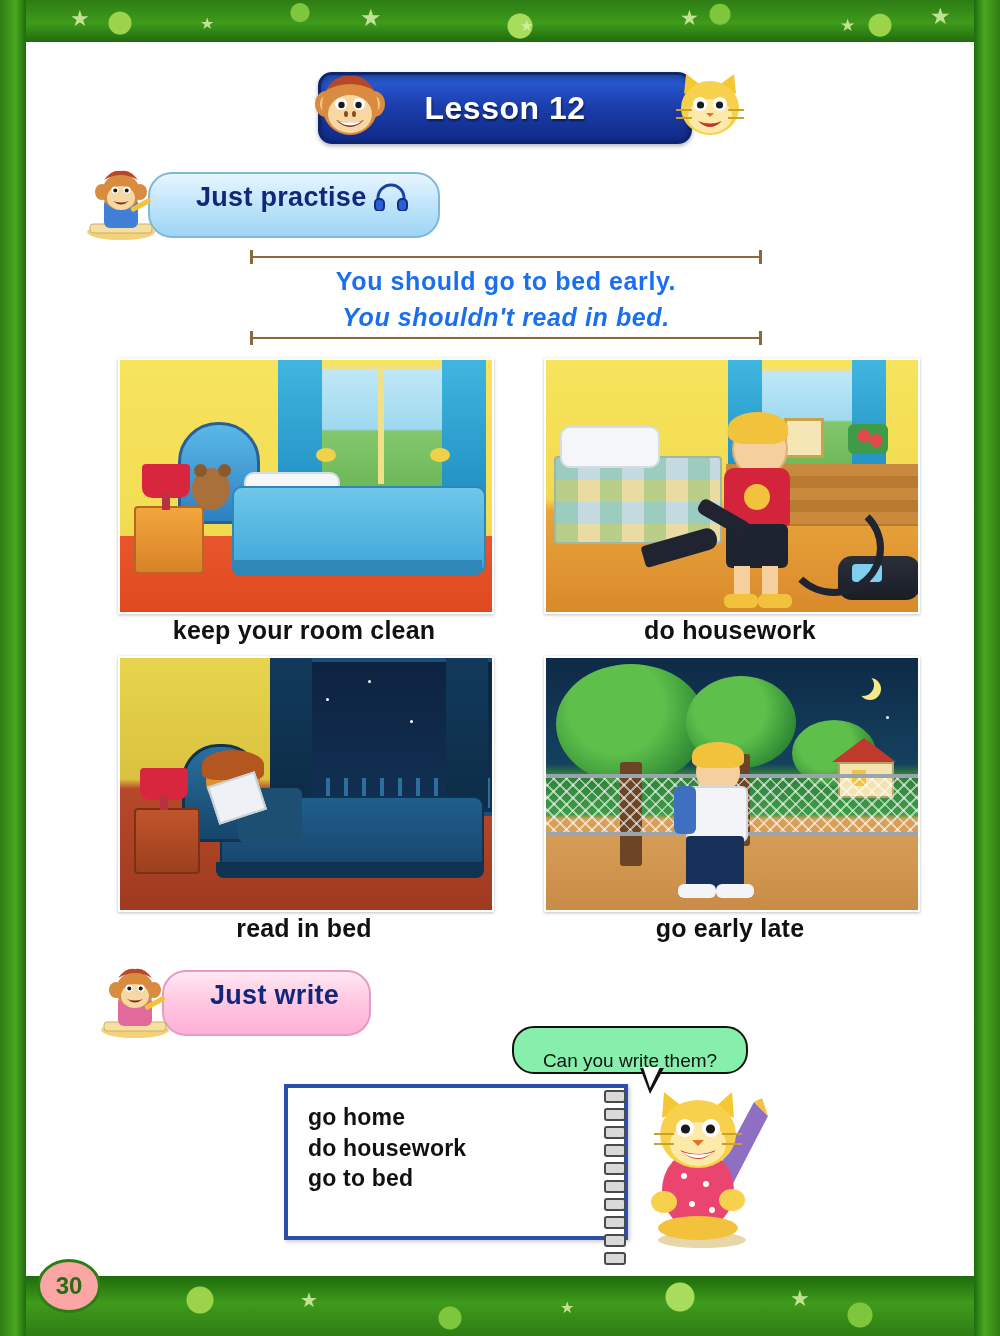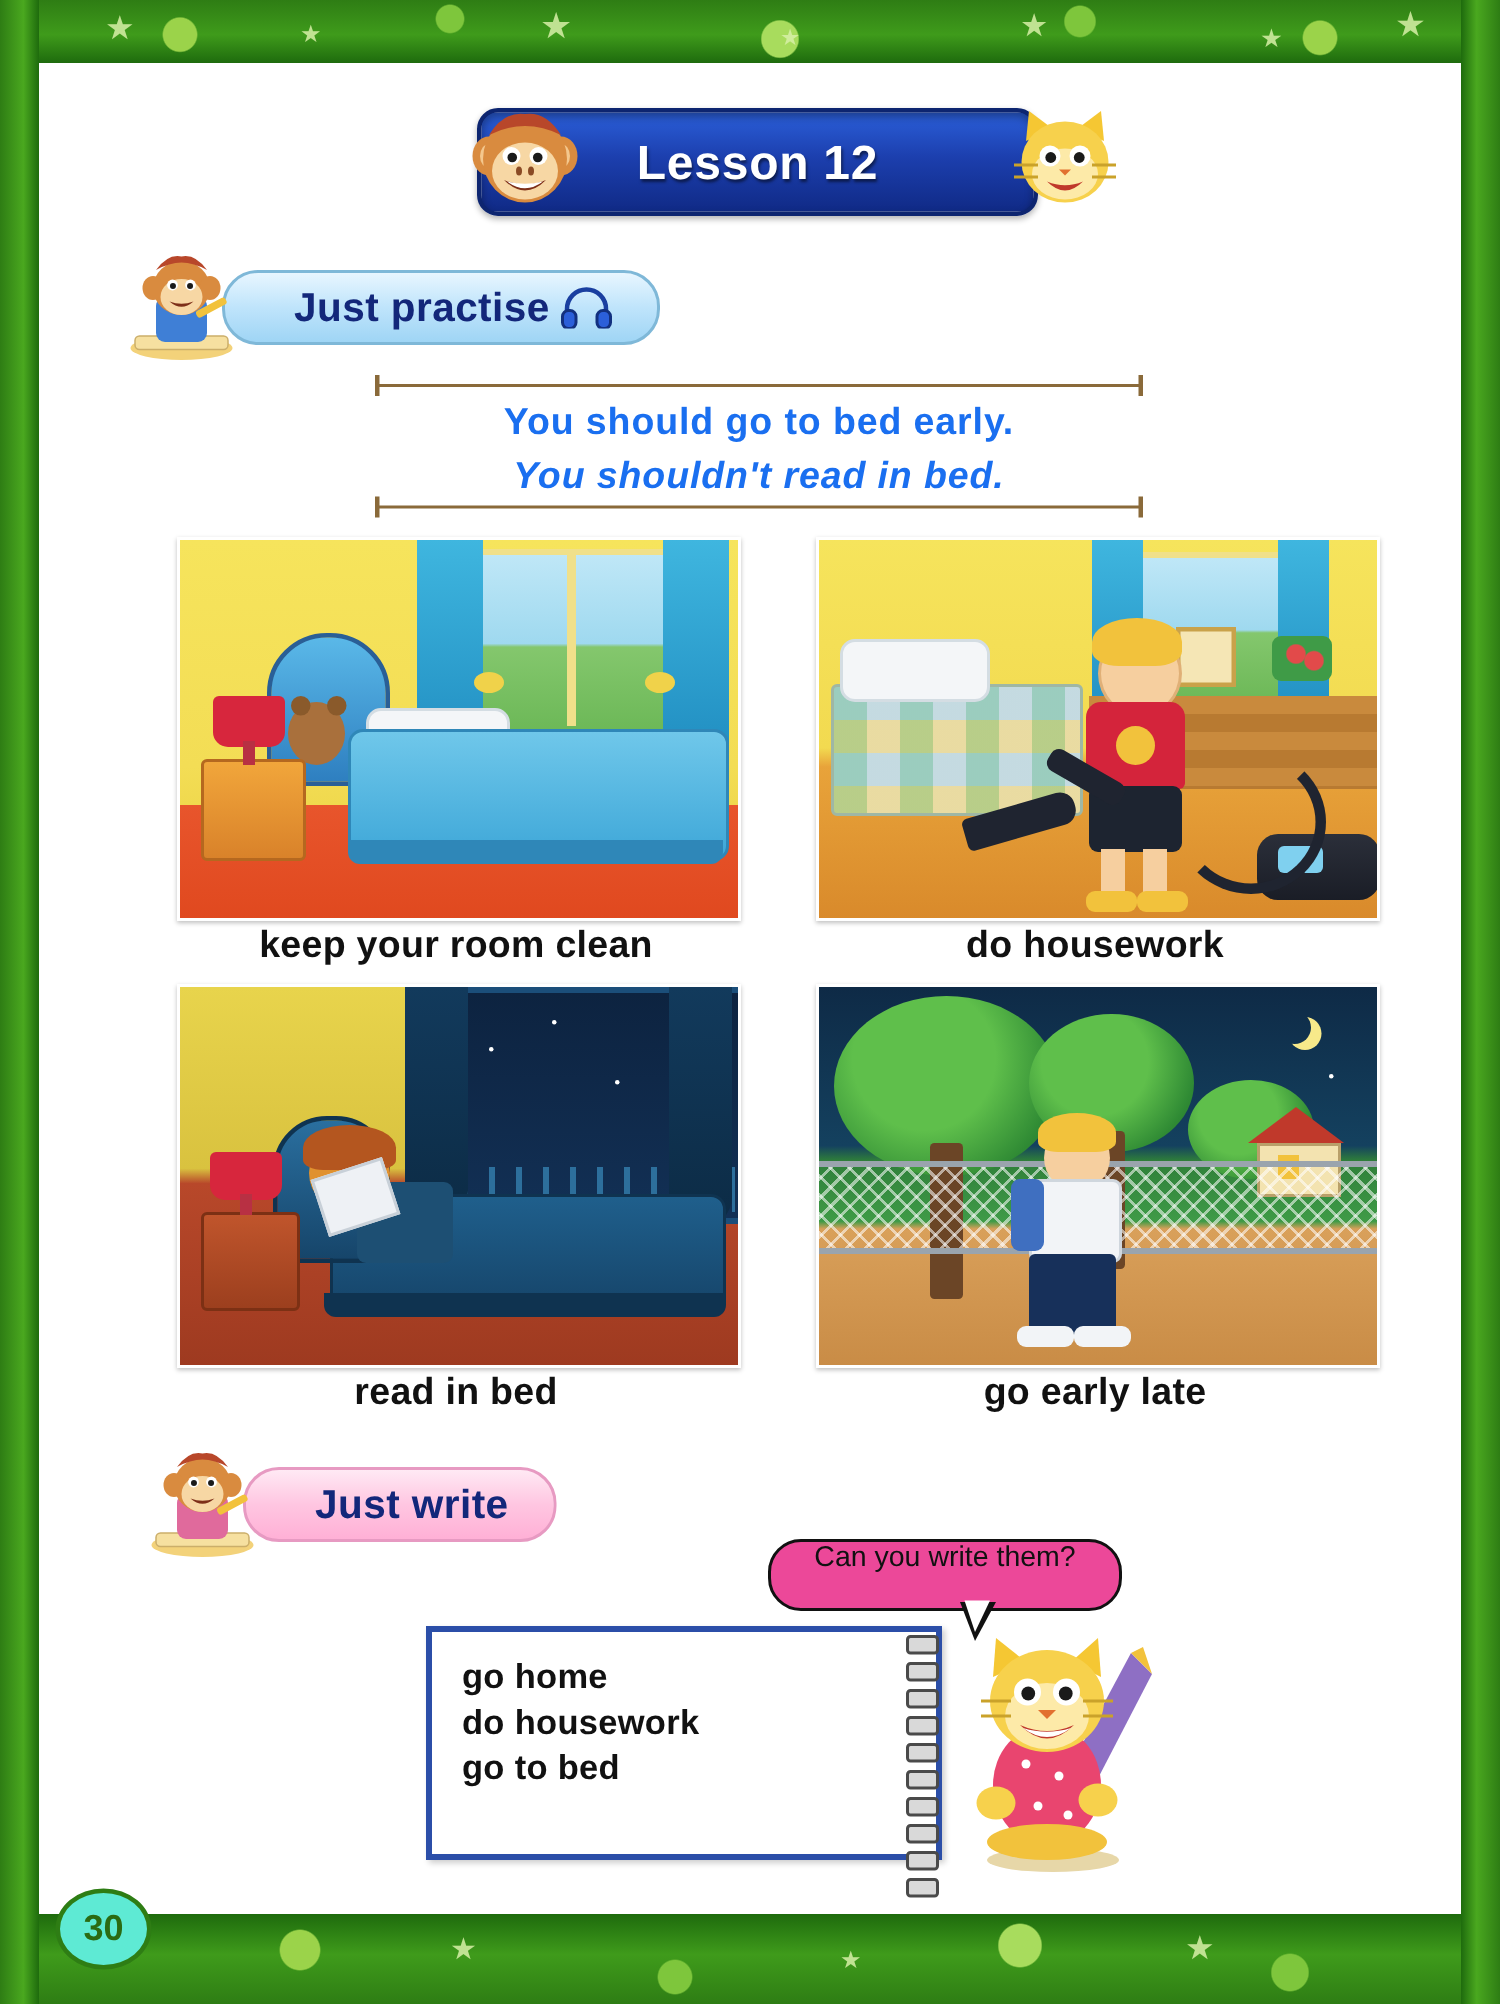--- a/index.html
+++ b/index.html
@@ -116,21 +116,21 @@
     height: 74px;
     position: relative;
     margin-right: -16px;
     z-index: 3;
   }
   .pill {
     height: 46px;
     border-radius: 24px;
     display: flex;
     align-items: center;
-    padding: 0 30px 0 46px;
+    padding: 0 30px 16px 46px;
     border: 2px solid #8c8c8c;
     position: relative;
   }
   .pill.blue {
     background: linear-gradient(180deg, #e8f6ff 0%, #bfe4fb 50%, #9fd5f5 100%);
     border-color: #7fb8d8;
   }
   .pill.pink {
     background: linear-gradient(180deg, #ffe9f4 0%, #ffc6e1 50%, #ffb0d6 100%);
     border-color: #e79ac2;
@@ -361,25 +361,25 @@
     border: 2px solid #b9a06a;
   }
 
   
   .speech {
     position: absolute;
     left: 512px;
     top: 1026px;
     width: 232px;
     height: 44px;
-    background: #ec4899;
+    background: #86efac;
     border: 2px solid #111111;
     border-radius: 22px;
     display: flex;
-    align-items: flex-start;
+    align-items: flex-end;
     justify-content: center;
   }
   .speech-text {
     font-size: 19px;
     color: #111111;
   }
   .speech-tail {
     position: absolute;
     left: 640px;
     top: 1068px;
@@ -449,21 +449,21 @@
     width: 66px;
     height: 56px;
     display: flex;
     align-items: center;
     justify-content: center;
   }
   .page-number-badge {
     width: 58px;
     height: 48px;
     border-radius: 50%;
-    background: #5eead4;
+    background: #fca5a5;
     border: 3px solid #2e7d14;
     display: flex;
     align-items: center;
     justify-content: center;
     font-size: 24px;
     font-weight: bold;
     color: #2b6b12;
   }
 
   .watermark {

